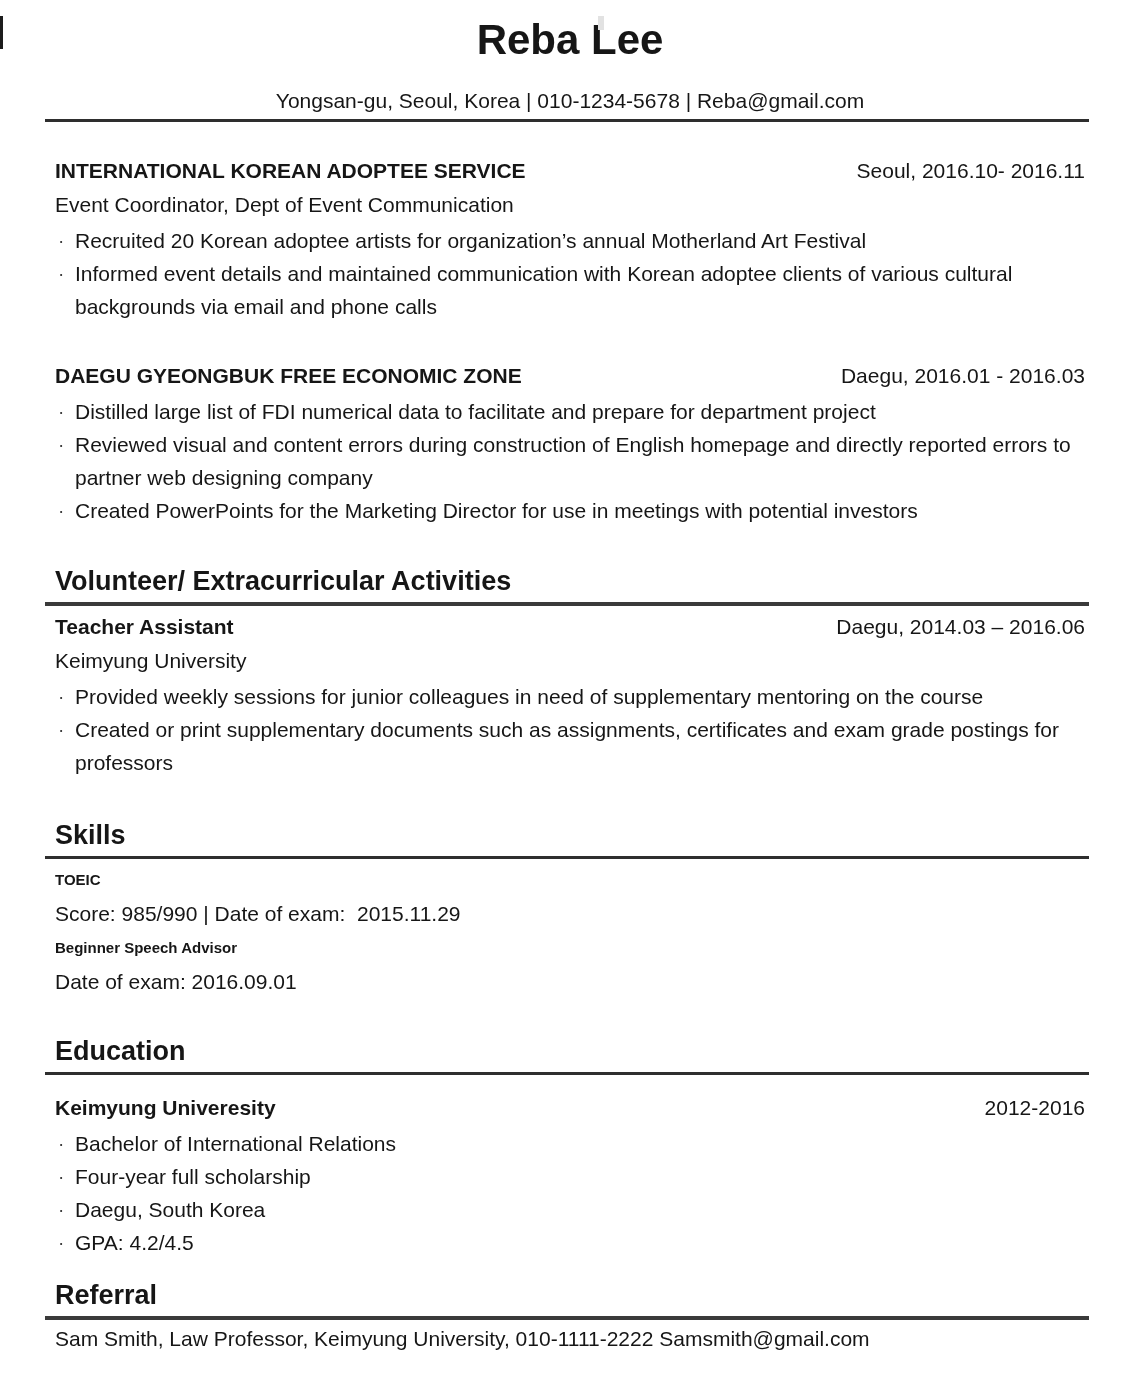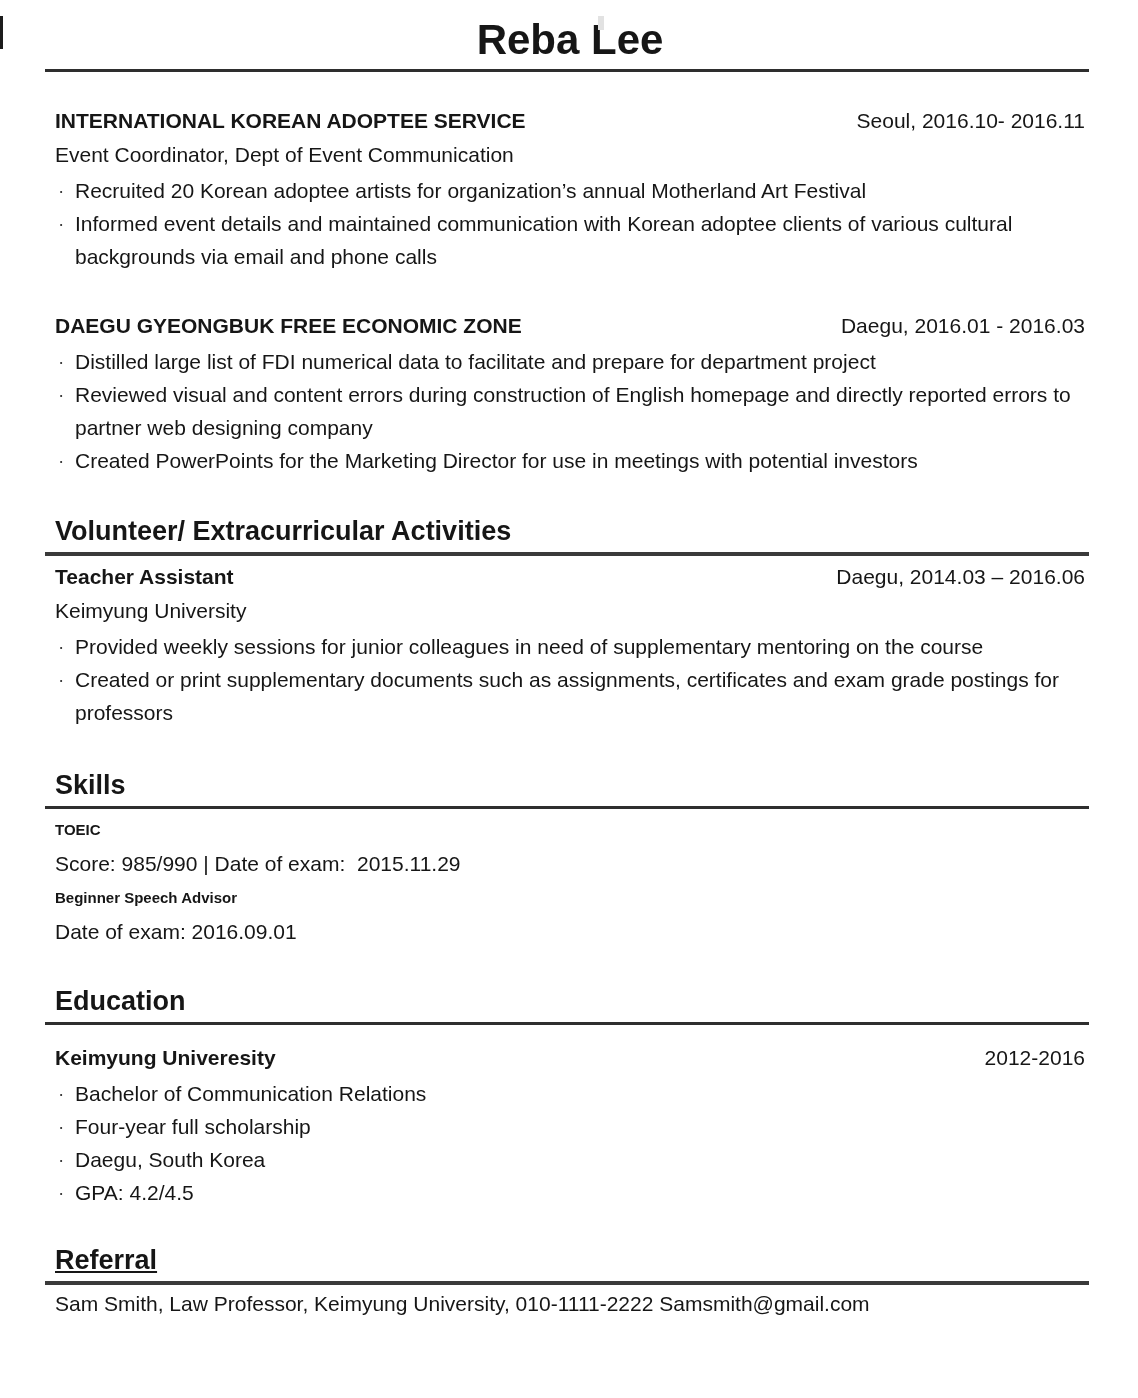--- a/index.html
+++ b/index.html
@@ -43,21 +43,21 @@
   }
   .rule {
     height: 3px; background: #2e2e2e;
     margin: 5px -4px 0 -10px;
   }
   .rule.thick { height: 4px; background: #3a3a3a; }
   .h-work   { margin-top: 8px; }
   .h-vol    { margin-top: 38px; }
   .h-skills { margin-top: 40px; }
   .h-edu    { margin-top: 36px; }
-  .h-ref    { margin-top: 35px; text-decoration: underline; }
+  .h-ref    { margin-top: 20px; }
   .entry-line {
     display: flex; justify-content: space-between;
     font-size: 21px; line-height: 34px;
   }
   .entry-line .left  { font-weight: bold; }
   .entry-line .right { font-weight: normal; white-space: nowrap; }
   .job1 { margin-top: 32px; }
   .job2 { margin-top: 36px; }
   .vol-entry { margin-top: 4px; }
   .role { font-size: 21px; line-height: 34px; }
@@ -81,20 +81,21 @@
 </style>
 </head>
 <body>
 
 <div class="page">
 
   <div class="artifact-left"></div>
   <div class="artifact-top"></div>
 
   <div class="title">Reba Lee</div>
+  <div class="contact">Yongsan-gu, Seoul, Korea | 010-1234-5678 | Reba@gmail.com</div>
 
   <div>
     <div class="rule"></div>
 
     <div class="job1">
       <div class="entry-line">
         <span class="left">INTERNATIONAL KOREAN ADOPTEE SERVICE</span>
         <span class="right">Seoul, 2016.10- 2016.11</span>
       </div>
       <div class="role">Event Coordinator, Dept of Event Communication</div>
@@ -172,21 +173,21 @@
     <div class="rule"></div>
 
     <div class="edu-body">
       <div class="entry-line">
         <span class="left">Keimyung Univeresity</span>
         <span class="right">2012-2016</span>
       </div>
       <div class="bullets">
         <div class="bullet">
           <span class="dot">·</span>
-          <span class="btext">Bachelor of Communication Relations</span>
+          <span class="btext">Bachelor of International Relations</span>
         </div>
         <div class="bullet">
           <span class="dot">·</span>
           <span class="btext">Four-year full scholarship</span>
         </div>
         <div class="bullet">
           <span class="dot">·</span>
           <span class="btext">Daegu, South Korea</span>
         </div>
         <div class="bullet">

